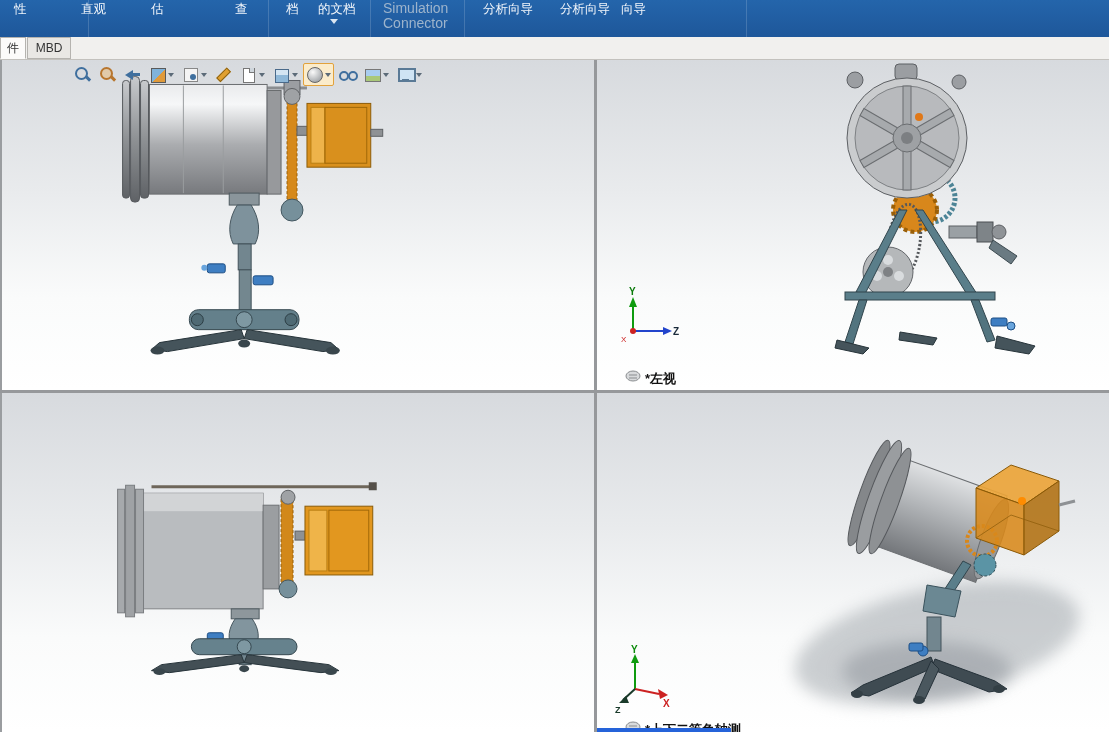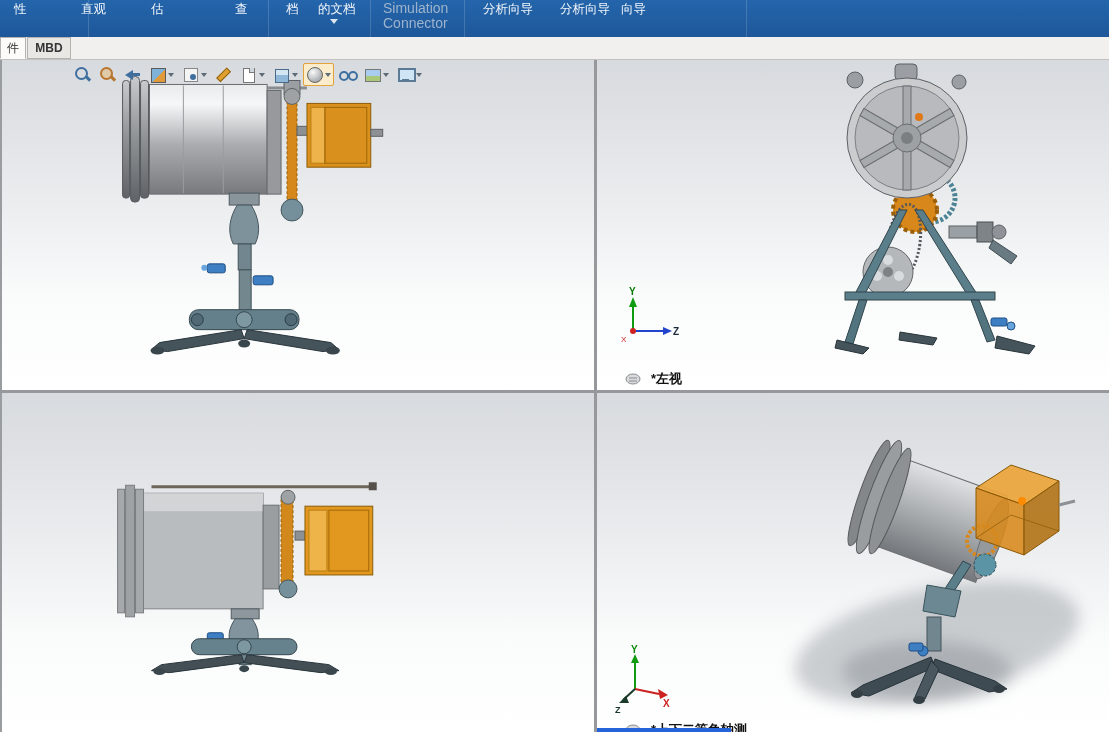--- a/index.html
+++ b/index.html
@@ -12,37 +12,37 @@
   .ribbon-item { position:absolute; top:1px; color:#f2f6fb; font-size:12.5px; white-space:nowrap; cursor:default; }
   .ribbon-item.disabled { color:#9db4cc; font-size:14px; line-height:15px; white-space:normal; width:74px; }
   .ribbon-sep { position:absolute; top:0; width:1px; height:37px; background:rgba(255,255,255,0.16); }
   .ribbon-caret { position:absolute; width:0; height:0; border-left:4px solid transparent; border-right:4px solid transparent; border-top:5px solid #dbe6f2; }
 
   
   .tabbar { position:absolute; left:0; top:37px; width:1109px; height:23px; background:#f1f0ee; border-bottom:1px solid #c3c1bd; }
   .tab { position:absolute; top:0; height:22px; display:flex; align-items:center; justify-content:center;
          font-size:12px; color:#333; border:1px solid #b5b3af; cursor:default; }
   .tab.active { background:#fcfbfa; border-bottom:1px solid #fcfbfa; }
-  .tab.inactive { background:#e9e7e4;font-weight:bold; }
+  .tab.inactive { background:#e9e7e4; }
 
   
   .workspace { position:absolute; left:0; top:60px; width:1109px; height:672px; background:#fff; }
   .vp { position:absolute; overflow:hidden;
         background:linear-gradient(180deg,#d7dade 0%,#e9ebed 40%,#fafbfb 72%,#ffffff 100%); }
   .vp-tl { left:2px; top:0; width:592px; height:330px; }
   .vp-tr { left:597px; top:0; width:512px; height:330px; }
   .vp-bl { left:2px; top:333px; width:592px; height:339px; }
   .vp-br { left:597px; top:333px; width:512px; height:339px; }
   .split-v { position:absolute; left:594px; top:0; width:3px; height:672px; background:#96989b; cursor:col-resize; }
   .split-h { position:absolute; left:0; top:330px; width:1109px; height:3px; background:#96989b; cursor:row-resize; }
   .edge-l { position:absolute; left:0; top:0; width:2px; height:672px; background:#9a9da0; }
   .model { position:absolute; left:0; top:0; }
 
   
-  .vp-label { position:absolute; display:flex; align-items:center; gap:10px; }
+  .vp-label { position:absolute; display:flex; gap:4px; }
   .vp-label .txt { font-size:13px; font-weight:600; color:#111; white-space:nowrap; }
 
   .blue-strip { position:absolute; left:0; top:335px; width:134px; height:5px; background:#2563d9; }
 
   
   .hud { position:absolute; left:66px; top:2px; display:flex; align-items:center; gap:2px; padding:1px 3px; }
   .hud-btn { height:23px; display:flex; align-items:center; justify-content:center; padding:0 2px;
              border:1px solid transparent; border-radius:2px; cursor:default; }
   .hud-btn.selected { border-color:#e2a23c; background:#fbeccb; }
   .caret { width:0; height:0; border-left:3px solid transparent; border-right:3px solid transparent; border-top:4px solid #5c6b78; margin-left:2px; }

